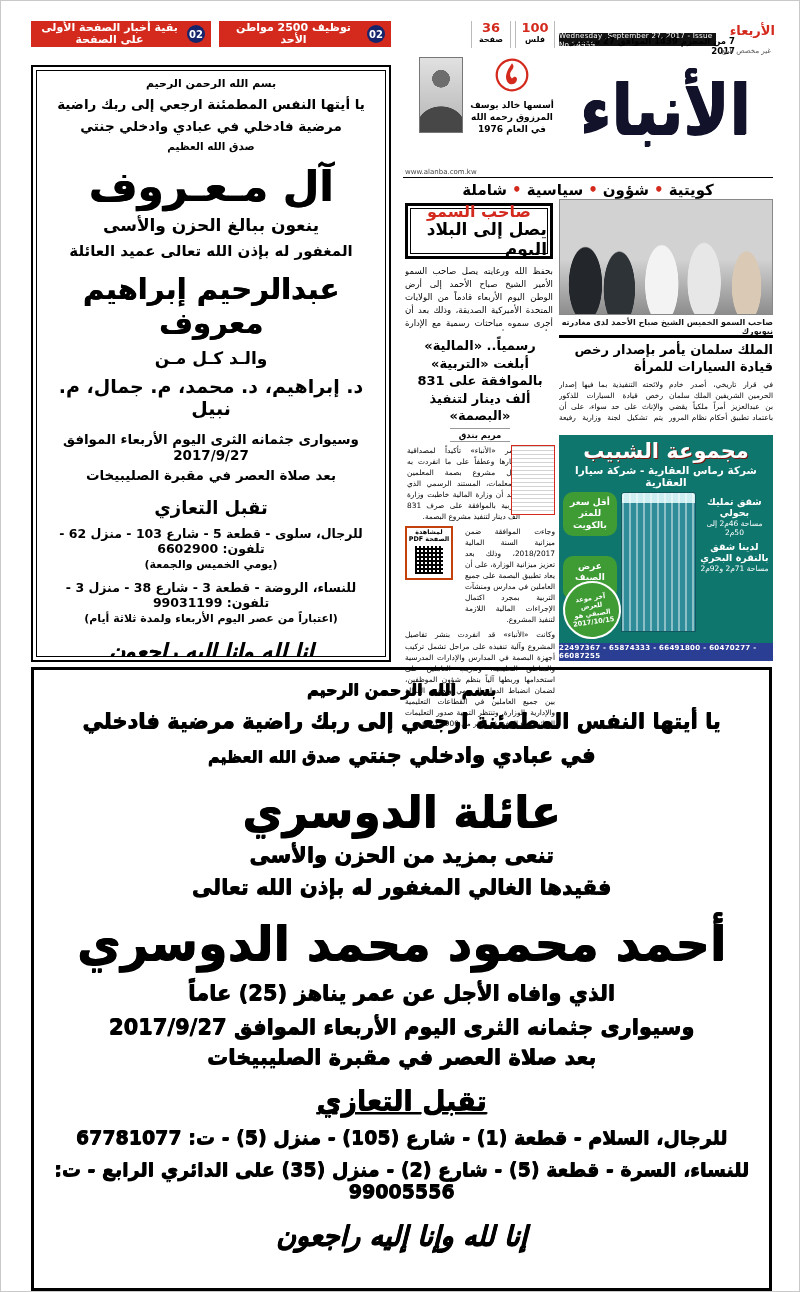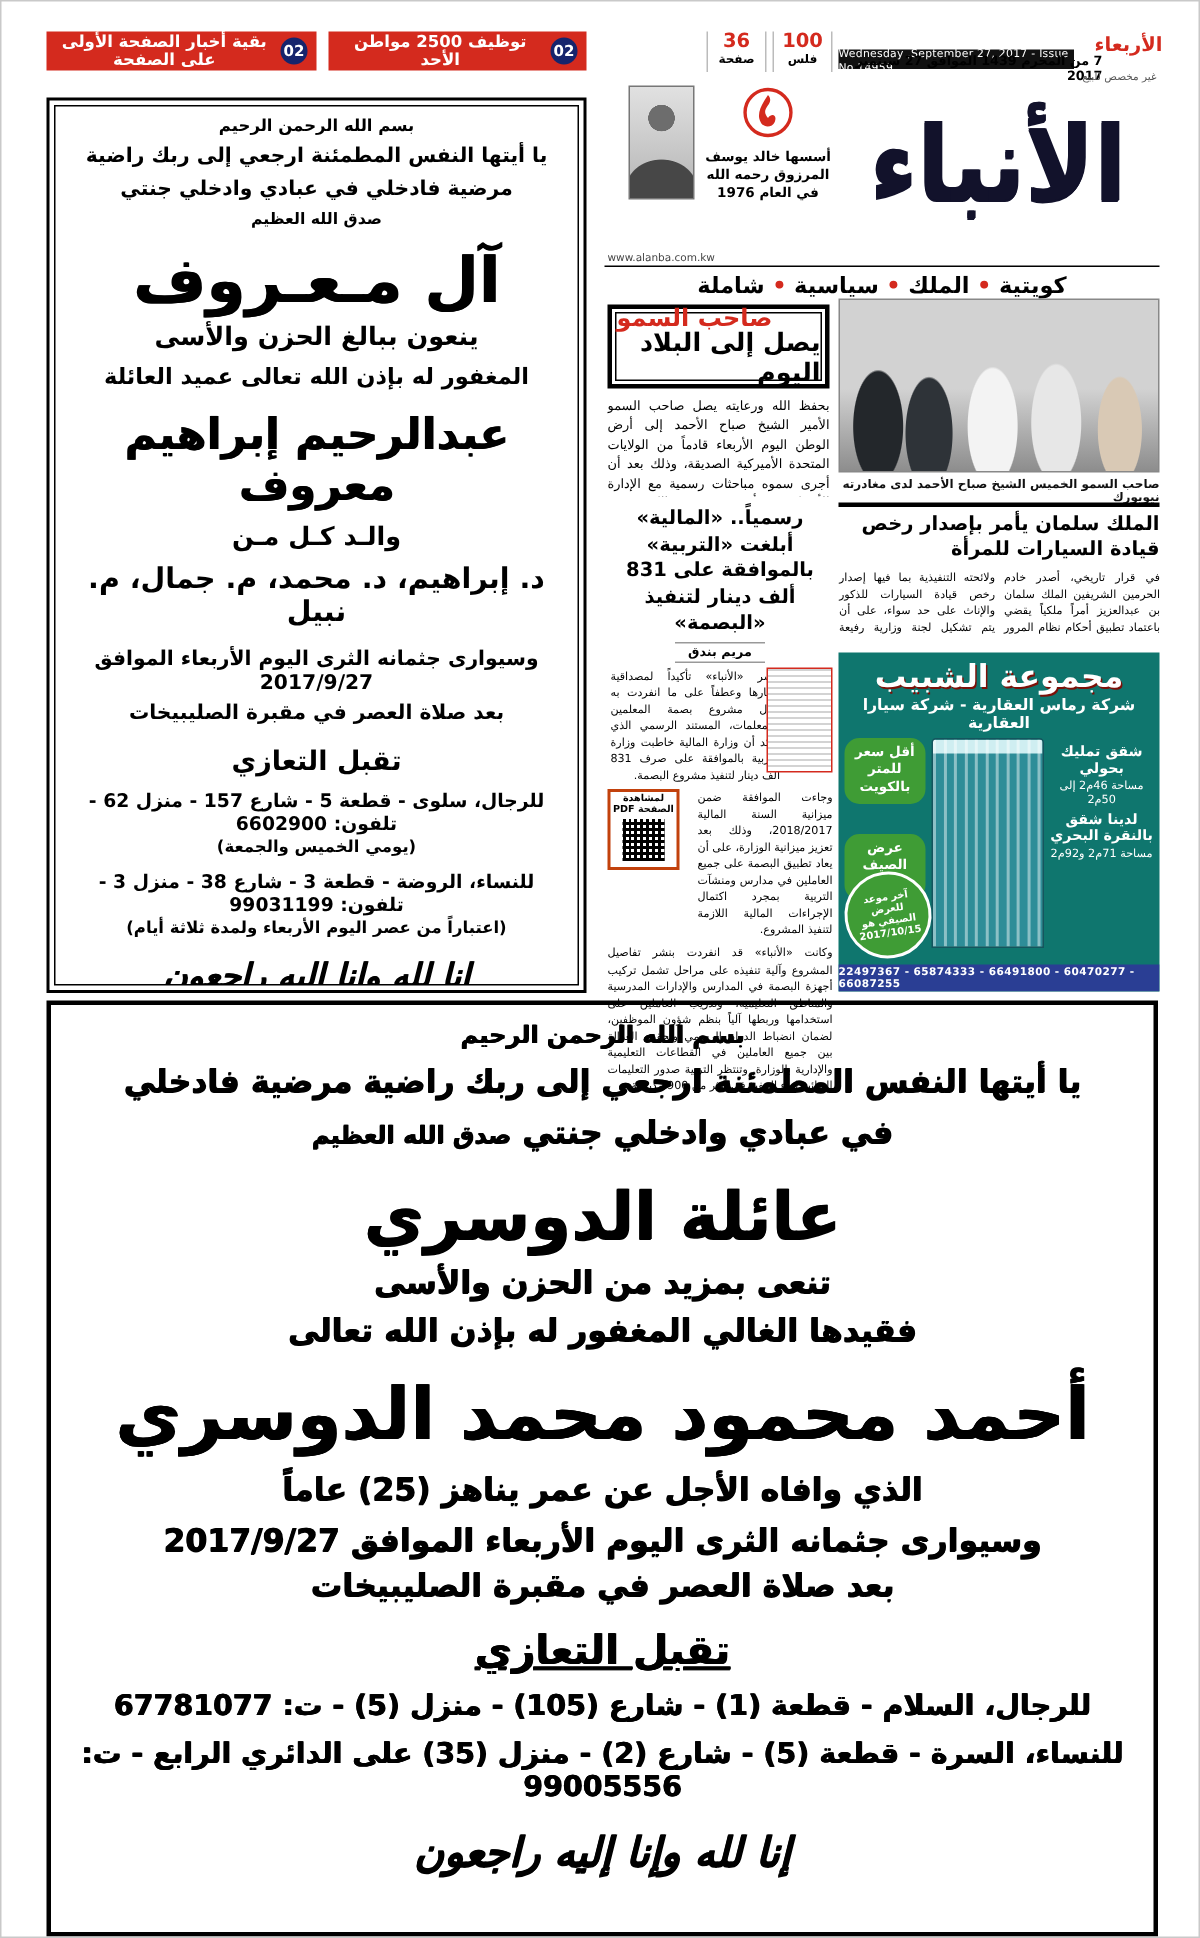--- a/index.html
+++ b/index.html
@@ -57,21 +57,21 @@
   #obit1 .burial1{font-size:13.5px;font-weight:bold;margin-top:12px}
   #obit1 .burial2{font-size:13.5px;font-weight:bold;margin-top:4px}
   #obit1 .condole{font-size:18px;font-weight:bold;margin:14px 0 8px}
   #obit1 .line{font-size:12.5px;font-weight:bold}
   #obit1 .note{font-size:11px;font-weight:bold;margin-top:2px}
   #obit1 .w{margin-top:9px}
   #obit1 .closing{font-size:22px;font-weight:bold;font-style:italic;margin-top:14px;text-shadow:.5px 0 0 #000}
 
   
   #leadbox{position:absolute;left:404px;top:202px;width:148px;height:56px;border:3px solid #000;padding:2px}
-  #leadbox .in{border:1px solid #000;height:100%;display:flex;flex-direction:column;align-items:flex-end;justify-content:center;direction:rtl}
+  #leadbox .in{border:1px solid #000;height:100%;display:flex;flex-direction:column;align-items:center;justify-content:center;direction:rtl}
   #leadbox .kicker{color:#d42a1e;font-weight:bold;font-size:16px;line-height:1.1}
   #leadbox .headline{font-weight:bold;font-size:17px;line-height:1.15}
   #leadbody{position:absolute;left:404px;top:264px;width:148px;height:66px;font-size:8.6px;line-height:1.5;text-align:justify;direction:rtl;overflow:hidden}
   #leadphoto{position:absolute;left:558px;top:198px;width:214px;height:116px;border:1px solid #888;
      background:
        radial-gradient(ellipse 17px 38px at 12% 74%, #23272b 96%, transparent 100%),
        radial-gradient(ellipse 16px 38px at 28% 78%, #2e3338 96%, transparent 100%),
        radial-gradient(ellipse 17px 40px at 48% 74%, #f3f3f3 96%, transparent 100%),
        radial-gradient(ellipse 17px 40px at 68% 72%, #e7e7e7 96%, transparent 100%),
        radial-gradient(ellipse 15px 36px at 88% 76%, #d9c9b5 96%, transparent 100%),
@@ -173,40 +173,40 @@
           <circle cx="20" cy="20" r="17" fill="none" stroke="#d42a1e" stroke-width="2.5"></circle>
           <path d="M20 7 C26 14 13 16 20 24 C23 20 27 22 25 27 C23 31.5 16.5 31.5 14.5 27 C11 20.5 16 13 20 7 Z" fill="#d42a1e"></path>
         </svg>
       </span>
       <div class="founder">أسسها خالد يوسف المرزوق رحمه الله في العام 1976</div>
     </div>
     <div id="portrait"></div>
     <div id="mastbottom">
       <span id="website">www.alanba.com.kw</span>
       <div id="tagline">
-        <span>كويتية</span><span class="dot">•</span><span>الملك</span><span class="dot">•</span><span>سياسية</span><span class="dot">•</span><span>شاملة</span>
+        <span>كويتية</span><span class="dot">•</span><span>شؤون</span><span class="dot">•</span><span>سياسية</span><span class="dot">•</span><span>شاملة</span>
       </div>
     </div>
   </div>
 
   <div id="obit1">
     <div class="inner">
       <div class="bismillah">بسم الله الرحمن الرحيم</div>
       <div class="verse">يا أيتها النفس المطمئنة ارجعي إلى ربك راضية مرضية فادخلي في عبادي وادخلي جنتي</div>
       <div class="sadaqa">صدق الله العظيم</div>
       <div class="family">آل مـعـروف</div>
       <div class="mourn">ينعون ببالغ الحزن والأسى</div>
       <div class="honorific">المغفور له بإذن الله تعالى عميد العائلة</div>
       <div class="deceased">عبدالرحيم إبراهيم معروف</div>
       <div class="fatherof">والـد كـل مـن</div>
       <div class="sons">د. إبراهيم، د. محمد، م. جمال، م. نبيل</div>
       <div class="burial1">وسيوارى جثمانه الثرى اليوم الأربعاء الموافق 2017/9/27</div>
       <div class="burial2">بعد صلاة العصر في مقبرة الصليبيخات</div>
       <div class="condole">تقبل التعازي</div>
-      <div class="line">للرجال، سلوى - قطعة 5 - شارع 157 - منزل 62 - تلفون: 6602900</div>
+      <div class="line">للرجال، سلوى - قطعة 5 - شارع 103 - منزل 62 - تلفون: 6602900</div>
       <div class="note">(يومي الخميس والجمعة)</div>
       <div class="line w">للنساء، الروضة - قطعة 3 - شارع 38 - منزل 3 - تلفون: 99031199</div>
       <div class="note">(اعتباراً من عصر اليوم الأربعاء ولمدة ثلاثة أيام)</div>
       <div class="closing">إنا لله وإنا إليه راجعون</div>
     </div>
   </div>
 
   <div id="leadbox">
     <div class="in">
       <div class="kicker">صاحب السمو</div>

